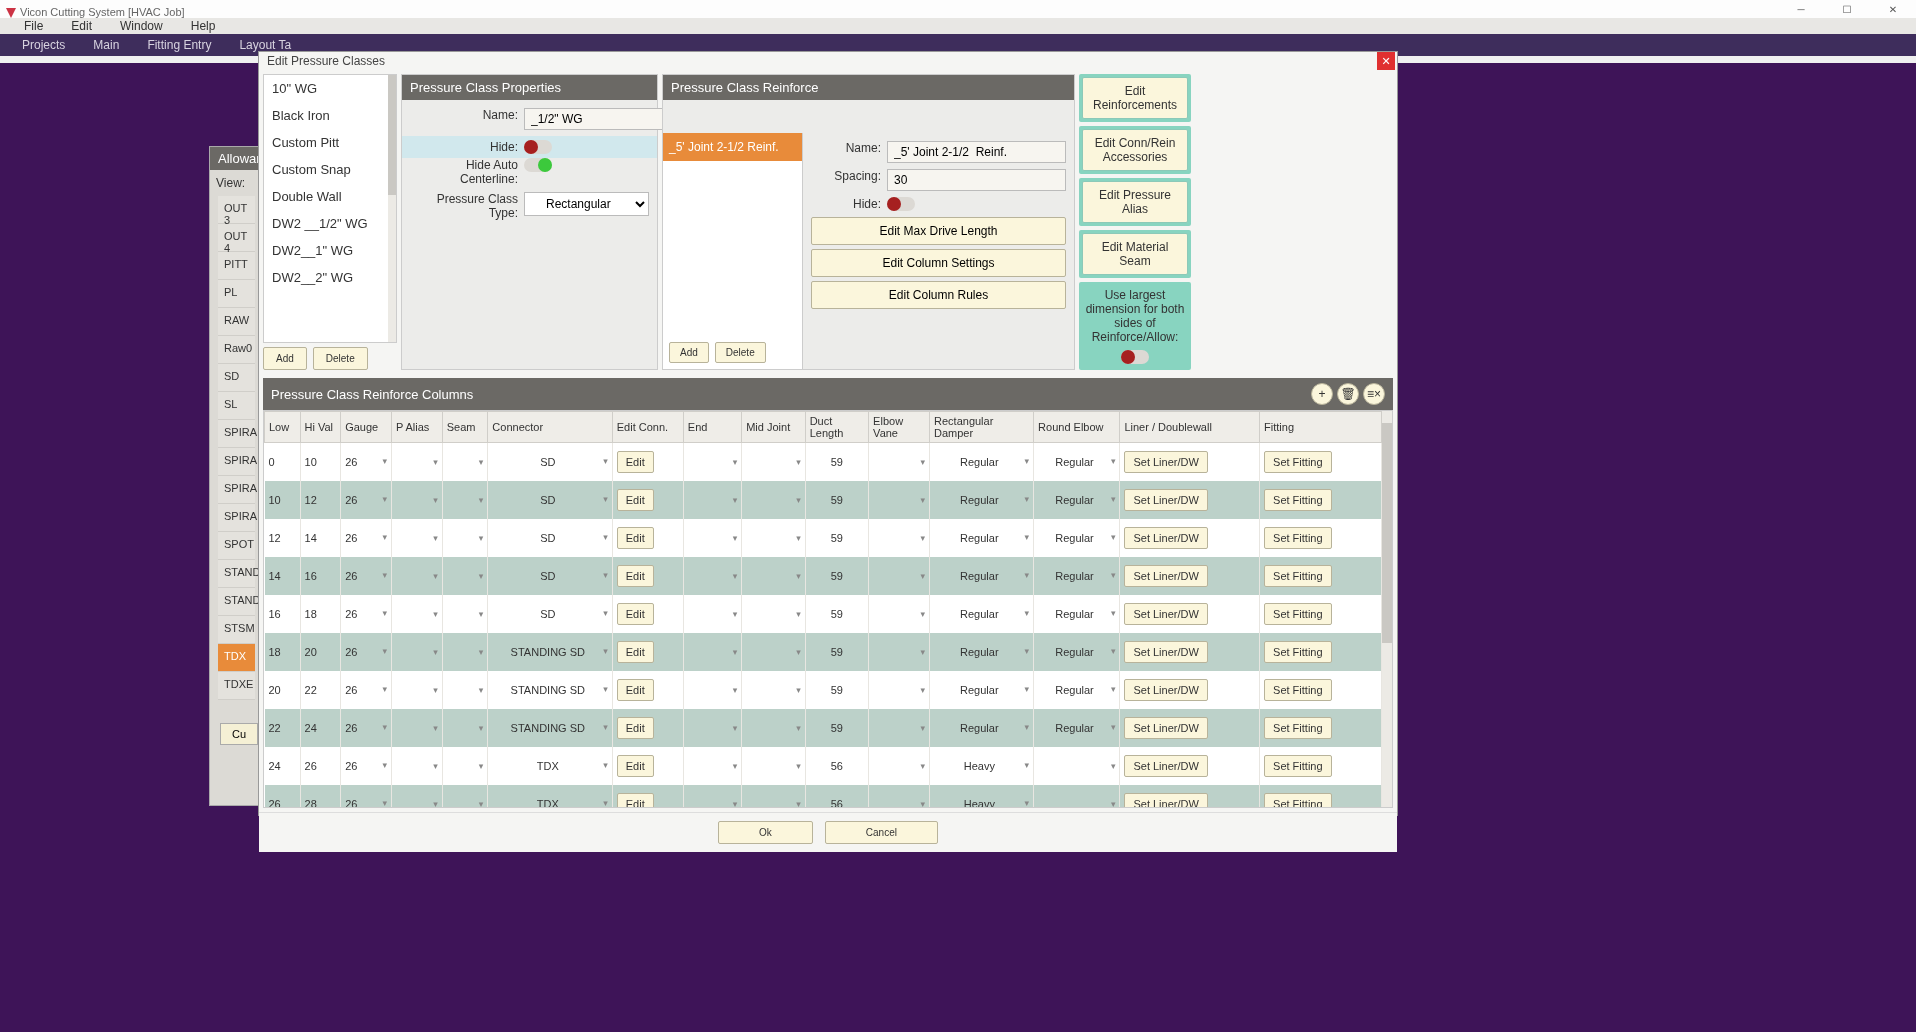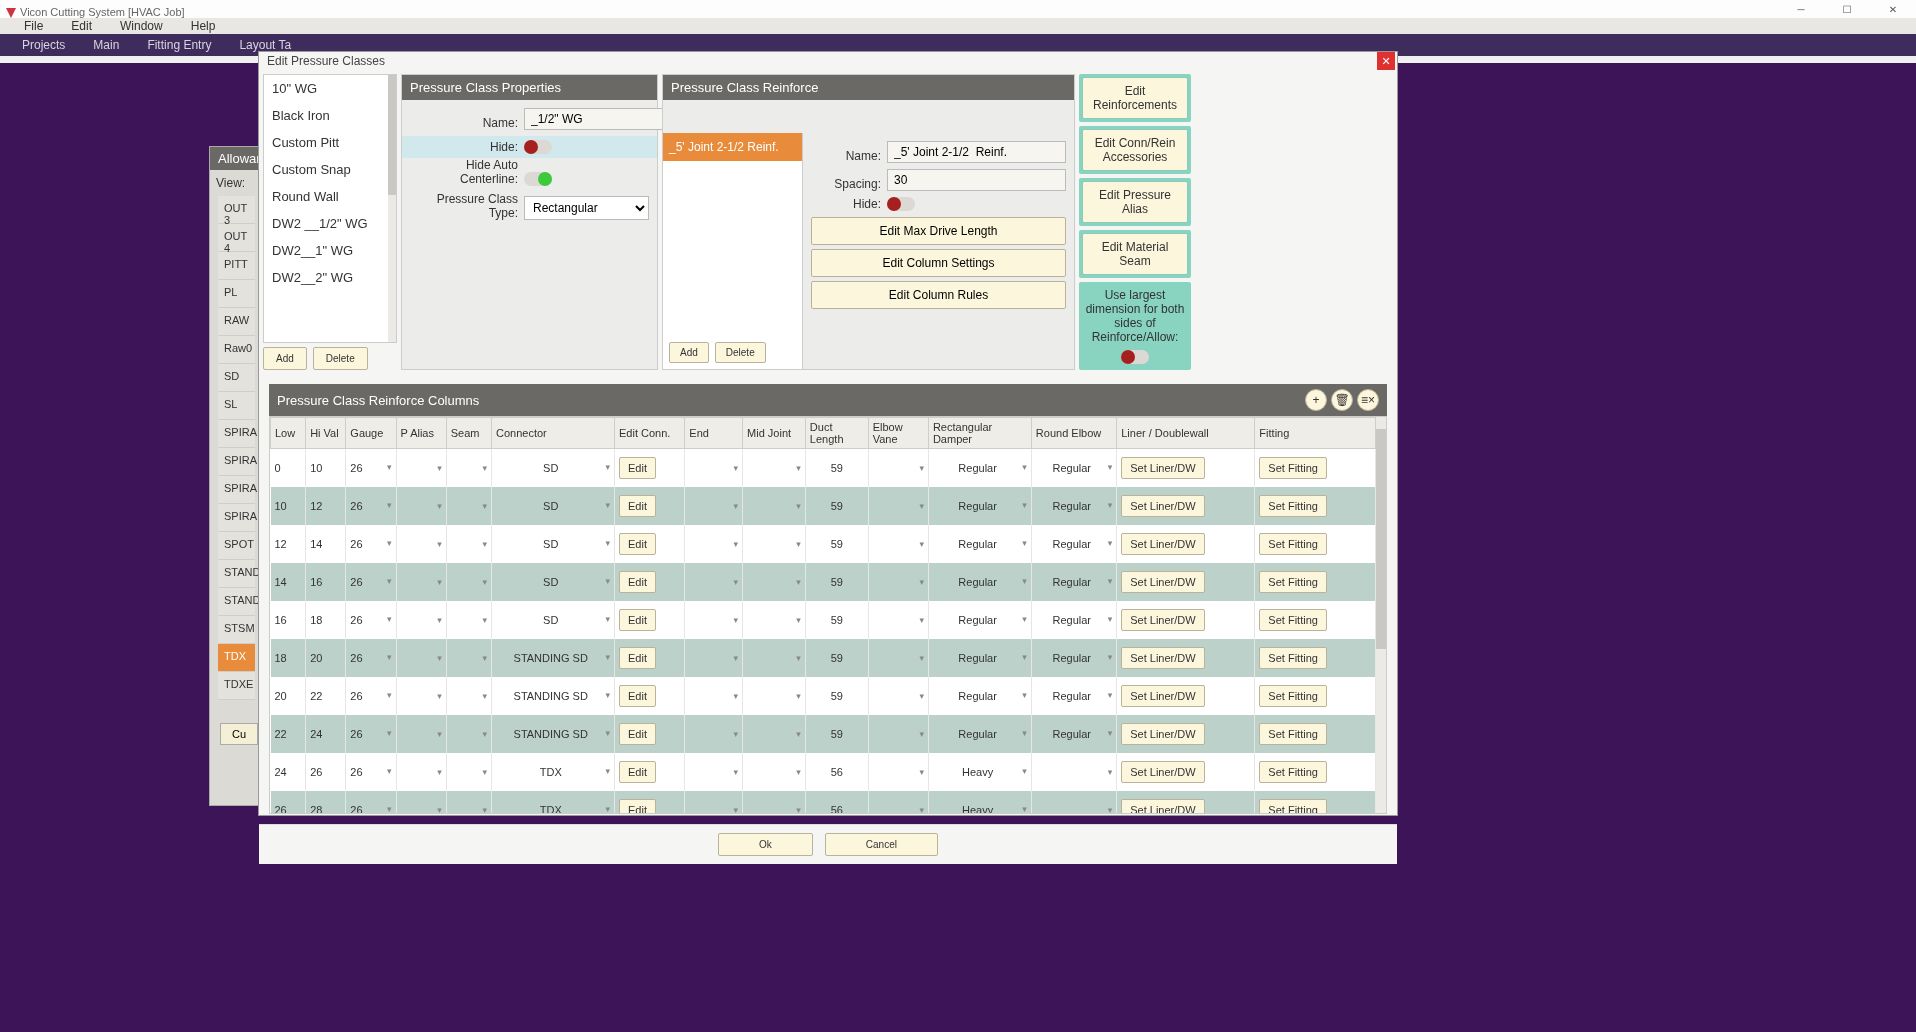--- a/index.html
+++ b/index.html
@@ -45,24 +45,24 @@
 .list-btns { display:flex; gap:6px; margin-top:4px;}
 .btn { background:#fbf6dc; border:1px solid #b8b39a; padding:5px 12px; font-size:10px; color:#333; cursor:pointer; border-radius:2px;}
 .btn-sm { padding:4px 10px;}
 
 
 .panel { background:#ececea; border:1px solid #ccc; }
 .panel-hd { background:#6b6965; color:#fff; font-size:13px; padding:5px 8px;}
 .panel-body { padding:8px; }
 
 .props-panel { width: 257px;}
-.form-row { display:flex; align-items:flex-end; margin-bottom:6px; font-size:12px;}
+.form-row { display:flex; align-items:flex-start; margin-bottom:6px; font-size:12px;}
 .form-row label { flex:0 0 108px; text-align:right; margin-right:6px; font-size:12px; color:#333;}
 .form-row input[type=text] { flex:1; border:1px solid #bbb; padding:3px 6px; font-size:12px; background:#f7f5f0;}
-.form-row select { flex:1; border:1px solid #bbb; padding:3px 4px; font-size:12px; background:#fff;}
+.form-row select { flex:1; border:1px solid #bbb; padding:3px 17px; font-size:12px; background:#fff;}
 .toggle { width:28px; height:14px; border-radius:8px; position:relative; display:inline-block;}
 .toggle .knob { width:14px; height:14px; border-radius:50%; position:absolute; top:0; }
 .toggle.off { background:#dcd9d4;} .toggle.off .knob { left:0; background:#a62020;}
 .toggle.on { background:#dcd9d4;} .toggle.on .knob { left:14px; background:#3cc93c;}
 .toggle.off2 { background:#dcd9d4;} .toggle.off2 .knob{ left:0; background:#a62020;}
 .row-hl { background:#d1e8ed; margin:0 -8px; padding:4px 8px;}
 
 .reinf-panel { width: 413px; display:flex;}
 .reinf-left { width:140px; background:#fff; border-right:1px solid #ccc; display:flex; flex-direction:column;}
 .reinf-item { background:#e88b3a; color:#fff; font-size:12px; padding:7px 6px;}
@@ -70,21 +70,21 @@
 .reinf-right { flex:1; padding:8px;}
 .reinf-right .btn-wide { width:100%; padding:6px; text-align:center; background:#fbf6dc; border:1px solid #b8b39a; font-size:12px; margin-top:4px; border-radius:2px; cursor:pointer;}
 
 .side-btns { width:112px; display:flex; flex-direction:column; gap:4px;}
 .side-btns .sbtn { background:#fbf6dc; border:1px solid #8cc9b8; padding:6px 4px; font-size:12px; text-align:center; color:#333; border-radius:2px; cursor:pointer;}
 .side-btns .teal-wrap { background:#88d4c0; padding:3px; border-radius:2px;}
 .info-box { background:#88d4c0; font-size:12px; padding:6px; text-align:center; color:#333; border-radius:2px;}
 .info-box .toggle { margin:6px auto 0; display:block;}
 
 
-.cols-section { margin:10px; }
+.cols-section { margin:4px; }
 .cols-hd { background:#6b6965; color:#fff; font-size:13px; padding:5px 8px; display:flex; align-items:center;}
 .cols-hd .rbtns { margin-left:auto; display:flex; gap:4px;}
 .round-btn { width:22px; height:22px; border-radius:50%; background:#fbf6dc; border:1px solid #b8b39a; display:flex; align-items:center; justify-content:center; font-size:12px; color:#333; cursor:pointer;}
 
 .table-wrap { background:#fff; border:1px solid #ccc; height: 398px; overflow:hidden; position:relative;}
 .table-scroll { position:absolute; right:0; top:0; width:10px; height:100%; background:#eceae5;}
 .table-scroll .thm { position:absolute; right:0; top:12px; width:10px; height:220px; background:#cac8c3;}
 table.cols { width: calc(100% - 10px); border-collapse:collapse; font-size:11px; table-layout:fixed;}
 table.cols th { background:#efede8; border:1px solid #d0cec9; padding:3px 4px; font-weight:normal; color:#333; text-align:left; font-size:11px; height:30px; vertical-align:middle;}
 table.cols td { border-right:1px solid #e8e6e1; padding:4px 4px; color:#333; text-align:left; height:38px; vertical-align:middle;}
@@ -165,21 +165,21 @@
   </div>
 
   <div class="modal-body">
 
     <div class="pc-list-wrap">
       <div class="pc-list" id="pc-list">
         <div class="pc-list-item">10" WG</div>
           <div class="pc-list-item">Black Iron</div>
           <div class="pc-list-item">Custom Pitt</div>
           <div class="pc-list-item">Custom Snap</div>
-          <div class="pc-list-item">Round Wall</div>
+          <div class="pc-list-item">Double Wall</div>
           <div class="pc-list-item">DW2 __1/2" WG</div>
           <div class="pc-list-item">DW2__1" WG</div>
           <div class="pc-list-item">DW2__2" WG</div>
           <div class="scroll-track"></div>
         <div class="scroll-thumb"></div>
       </div>
       <div class="list-btns">
         <div class="btn">Add</div>
         <div class="btn">Delete</div>
       </div>

